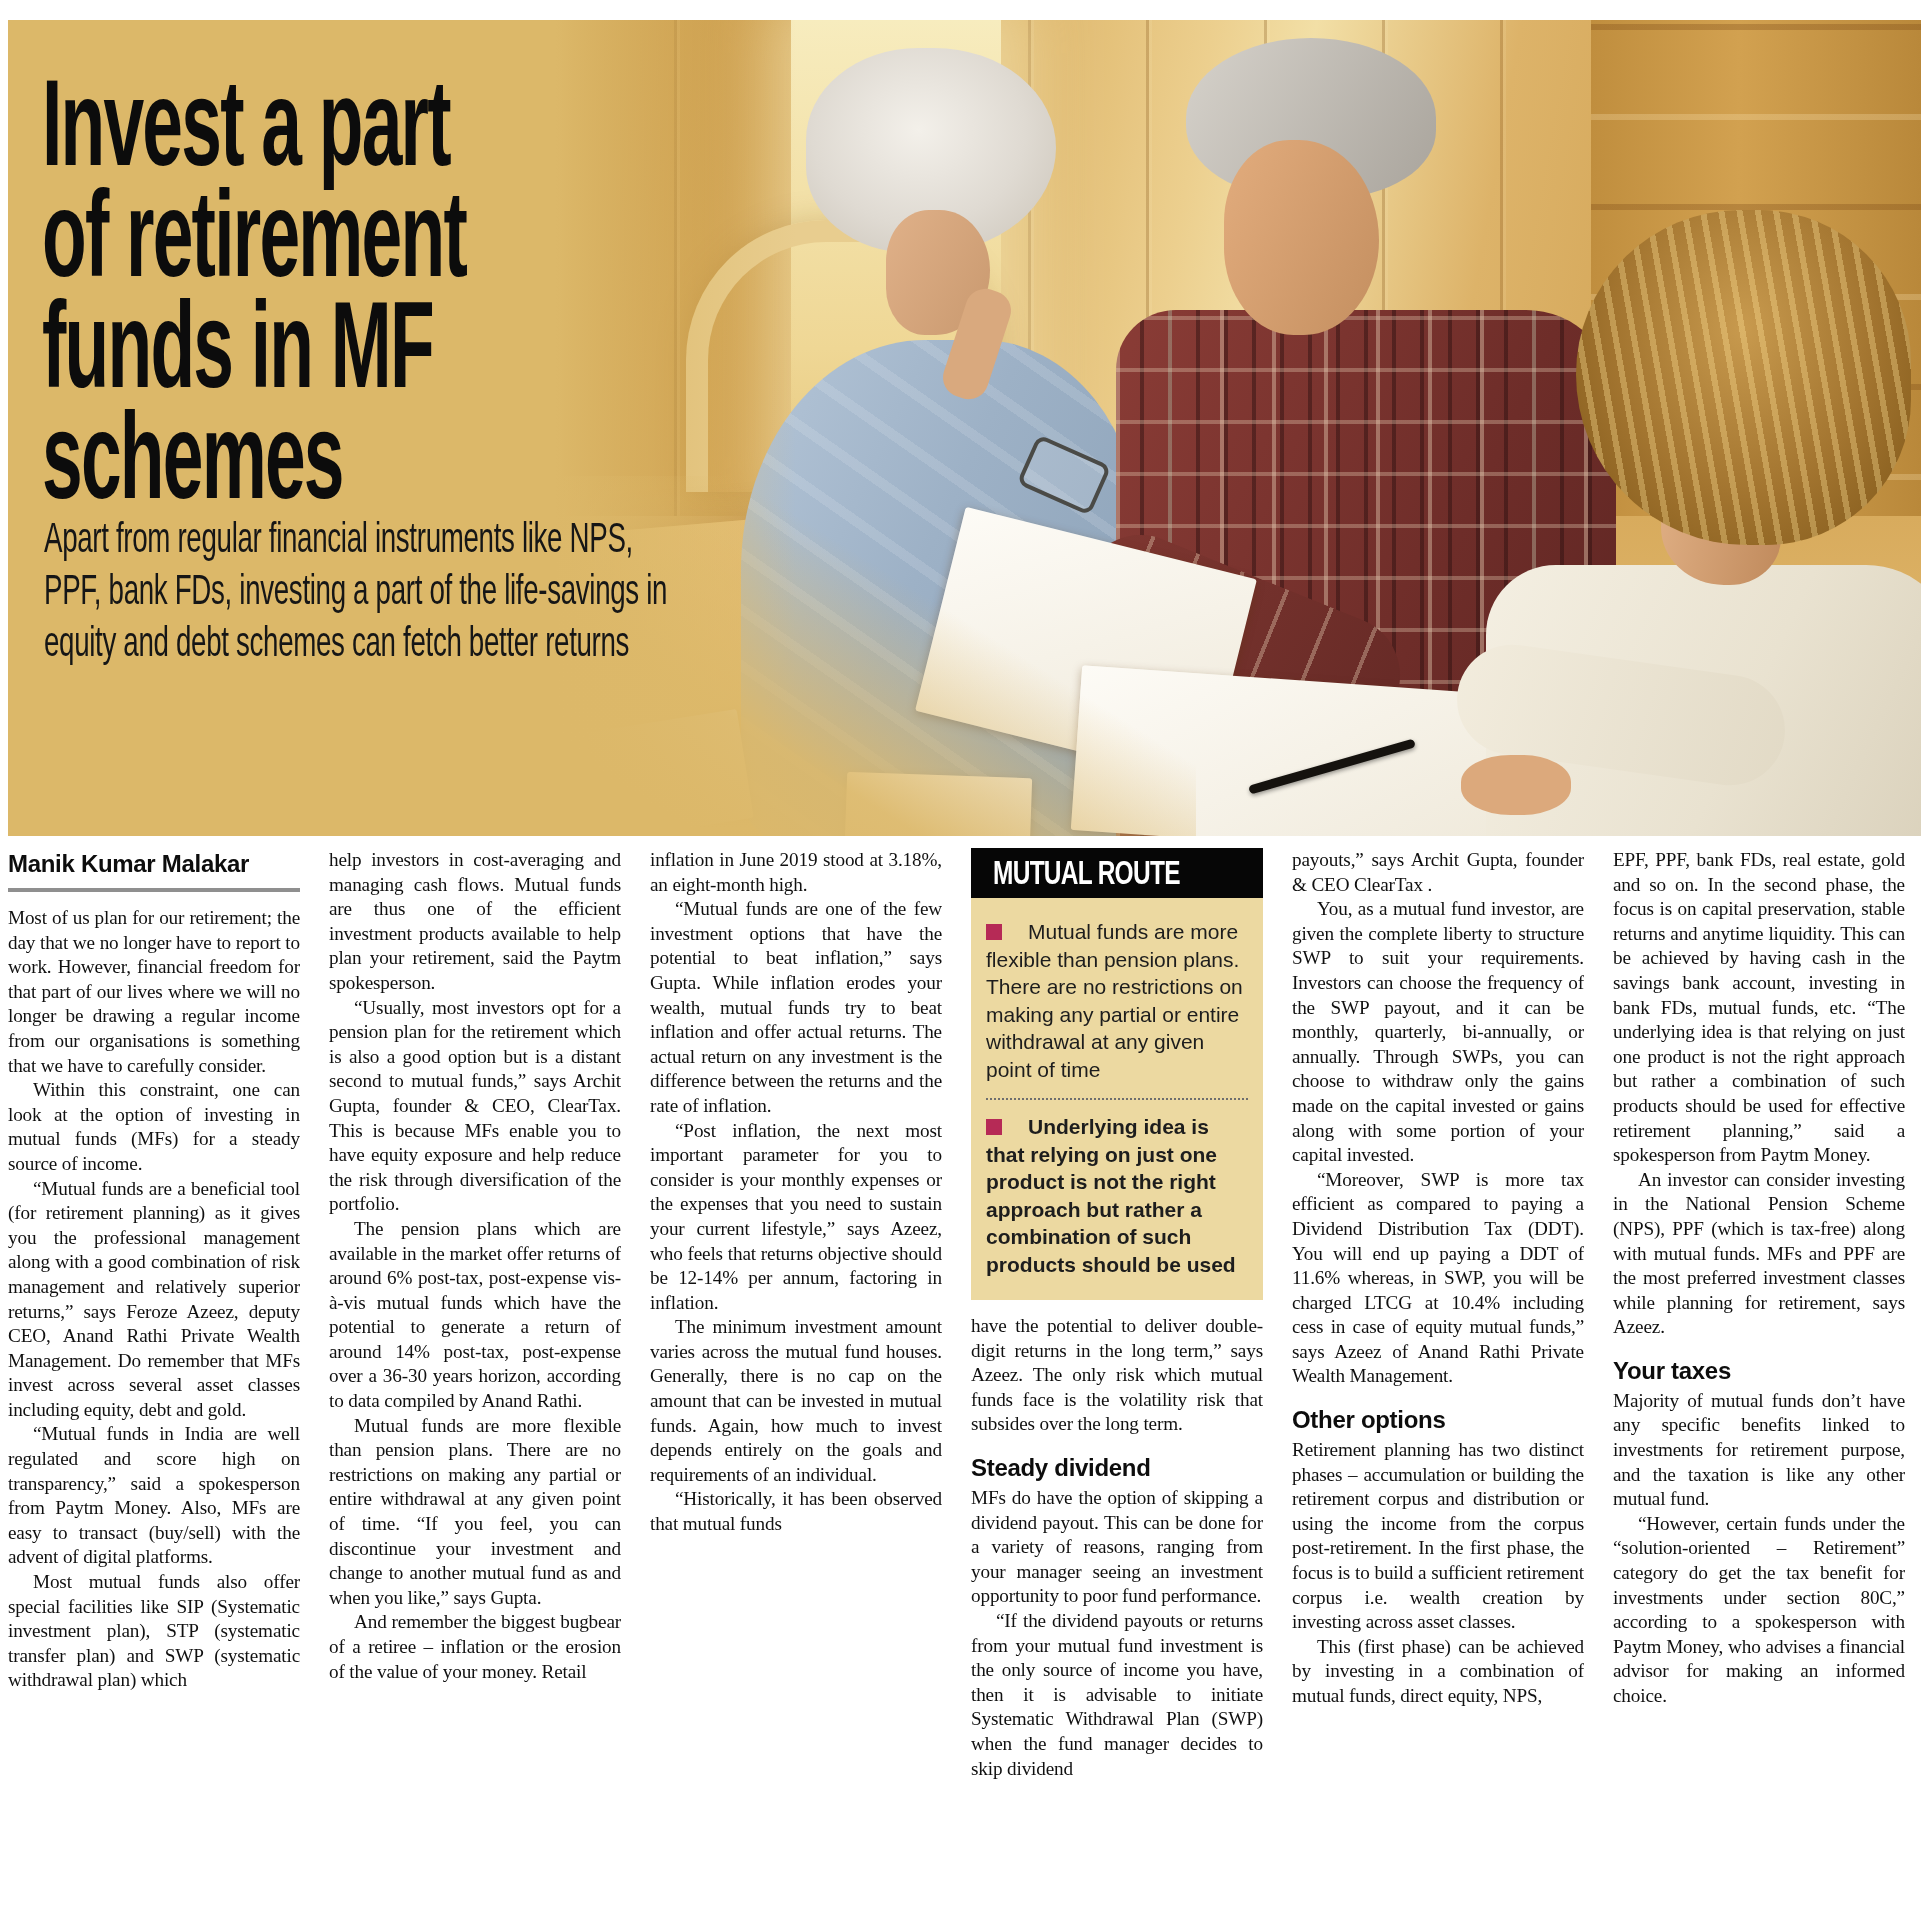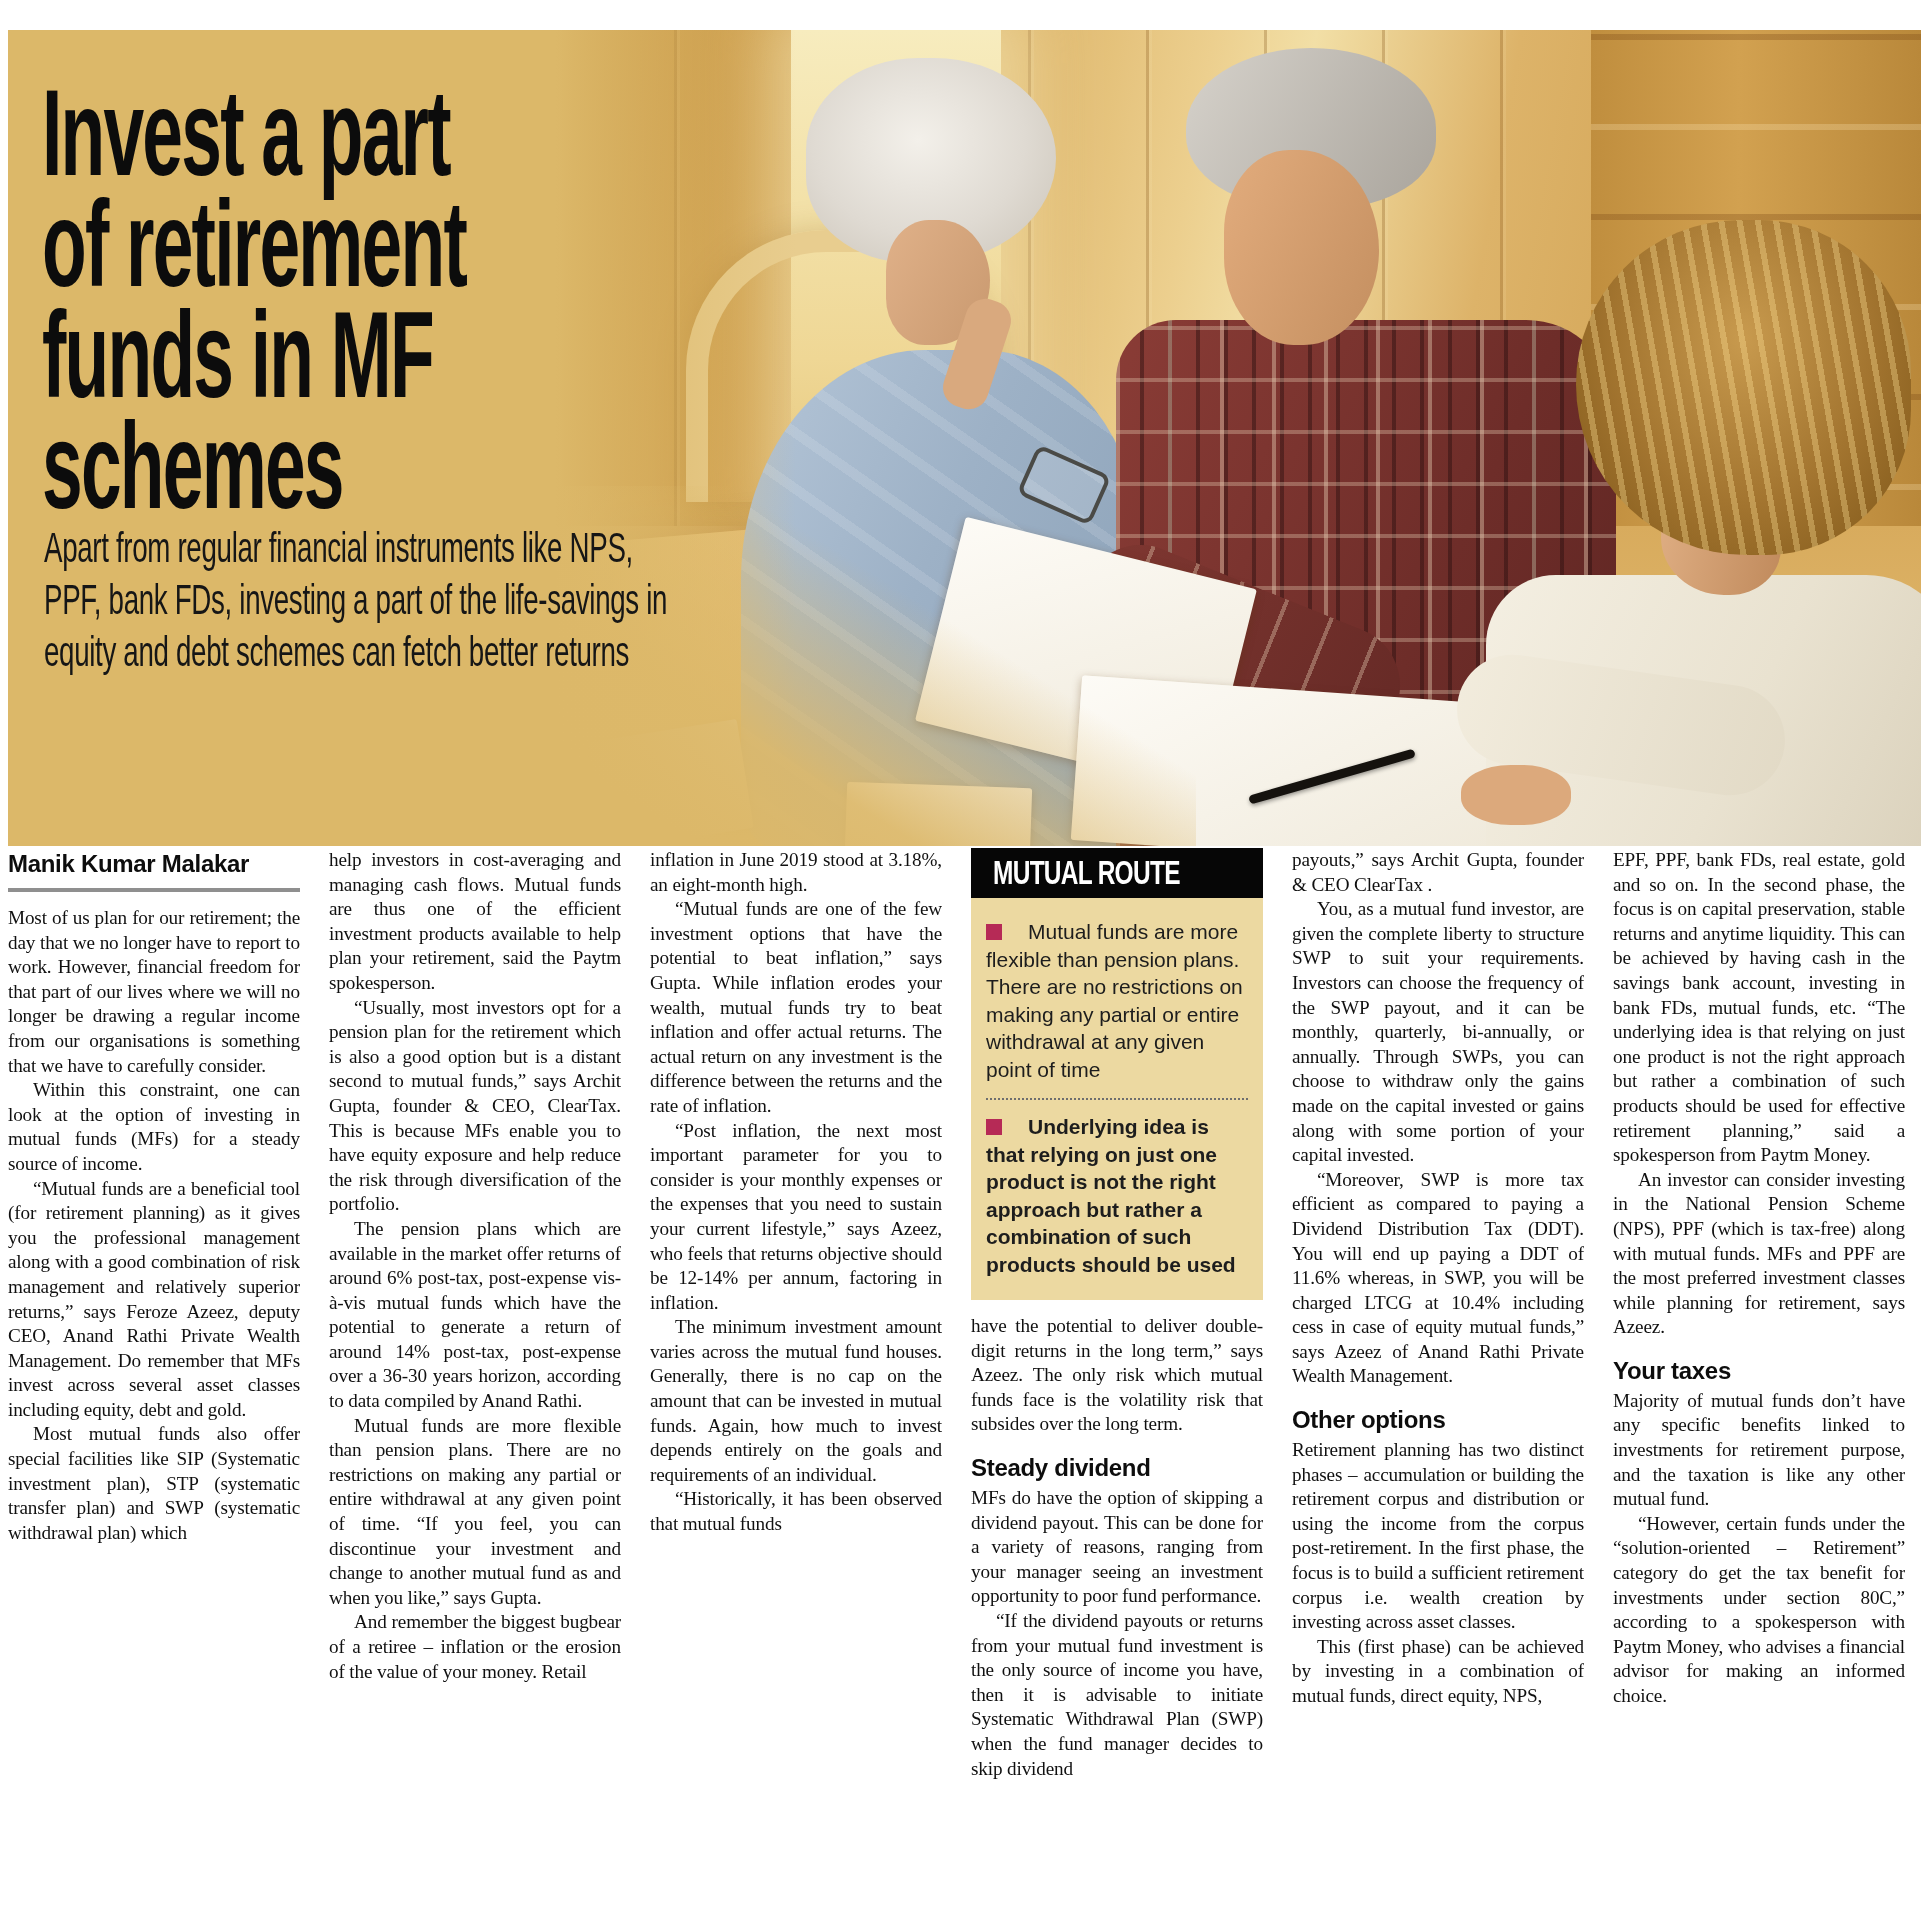--- a/index.html
+++ b/index.html
@@ -2,21 +2,21 @@
 <html lang="en" style="--gold: #dcb869; --box_bg: #ecd9a1; --bullet: #b62a56; --rule: #8f8f8f; --ink: #101010; --page_bg: #ffffff; --box_title_bg: #060606; --box_title_color: #ffffff;"><head>
 <meta charset="utf-8">
 <style>
   html,body { margin:0; padding:0; }
   body { width:1929px; height:1930px; background:var(--page_bg,#fff); overflow:hidden;
          font-family:"Liberation Serif", serif; }
 
   .page { position:relative; width:1929px; height:1930px; background:var(--page_bg,#fff); overflow:hidden; }
 
   
-  .banner { position:absolute; left:8px; top:30px; width:1913px; height:816px;
+  .banner { position:absolute; left:8px; top:20px; width:1913px; height:816px;
             background:var(--gold,#dcb869); overflow:hidden; }
 
   .photo { position:absolute; top:0; bottom:0; left:548px; right:0; overflow:hidden;
            background:linear-gradient(105deg,#d4a654 0%,#e0b96c 40%,#d9ad5c 100%); }
   .photo * { position:absolute; }
 
   .wood-wall { left:0; right:0; top:0; height:560px;
     background:
       repeating-linear-gradient(90deg, rgba(130,82,25,.28) 0 3px, rgba(255,244,210,.10) 3px 6px, rgba(0,0,0,0) 6px 118px),
       linear-gradient(100deg,#c08d3c 0%,#d3a351 22%,#eccf8e 45%,#f2dfa6 52%,#ddb369 66%,#c69440 100%); }
@@ -189,20 +189,21 @@
     </p>
   </div>
 
   <div class="cols" id="cols">
       <div class="col">
         <div class="byline">Manik Kumar Malakar</div>
         <div class="rule"></div>
         <p class="para">Most of us plan for our retirement; the day that we no longer have to report to work. However, financial freedom for that part of our lives where we will no longer be drawing a regular income from our organisations is something that we have to carefully consider.</p>
         <p class="para indent">Within this constraint, one can look at the option of investing in mutual funds (MFs) for a steady source of income.</p>
         <p class="para indent">“Mutual funds are a beneficial tool (for retirement planning) as it gives you the professional management along with a good combination of risk management and relatively superior returns,” says Feroze Azeez, deputy CEO, Anand Rathi Private Wealth Management. Do remember that MFs invest across several asset classes including equity, debt and gold.</p>
+        <p class="para indent">“Mutual funds in India are well regulated and score high on transparency,” said a spokesperson from Paytm Money. Also, MFs are easy to transact (buy/sell) with the advent of digital platforms.</p>
         <p class="para indent">Most mutual funds also offer special facilities like SIP (Systematic investment plan), STP (systematic transfer plan) and SWP (systematic withdrawal plan) which</p>
       </div>
       <div class="col">
         <p class="para">help investors in cost-averaging and managing cash flows. Mutual funds are thus one of the efficient investment products available to help plan your retirement, said the Paytm spokesperson.</p>
         <p class="para indent">“Usually, most investors opt for a pension plan for the retirement which is also a good option but is a distant second to mutual funds,” says Archit Gupta, founder &amp; CEO, ClearTax. This is because MFs enable you to have equity exposure and help reduce the risk through diversification of the portfolio.</p>
         <p class="para indent">The pension plans which are available in the market offer returns of around 6% post-tax, post-expense vis-à-vis mutual funds which have the potential to generate a return of around 14% post-tax, post-expense over a 36-30 years horizon, according to data compiled by Anand Rathi.</p>
         <p class="para indent">Mutual funds are more flexible than pension plans. There are no restrictions on making any partial or entire withdrawal at any given point of time. “If you feel, you can discontinue your investment and change to another mutual fund as and when you like,” says Gupta.</p>
         <p class="para indent">And remember the biggest bugbear of a retiree – inflation or the erosion of the value of your money. Retail</p>
       </div>
       <div class="col">

